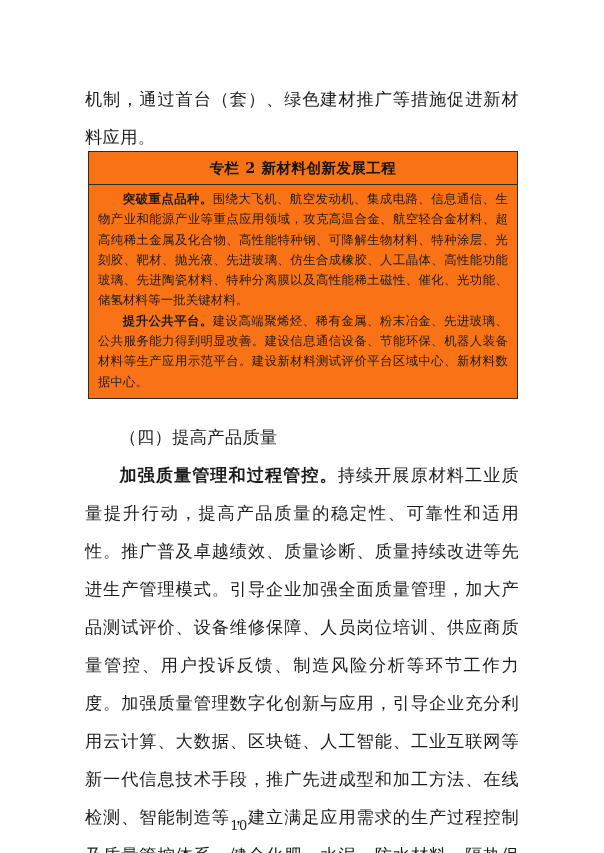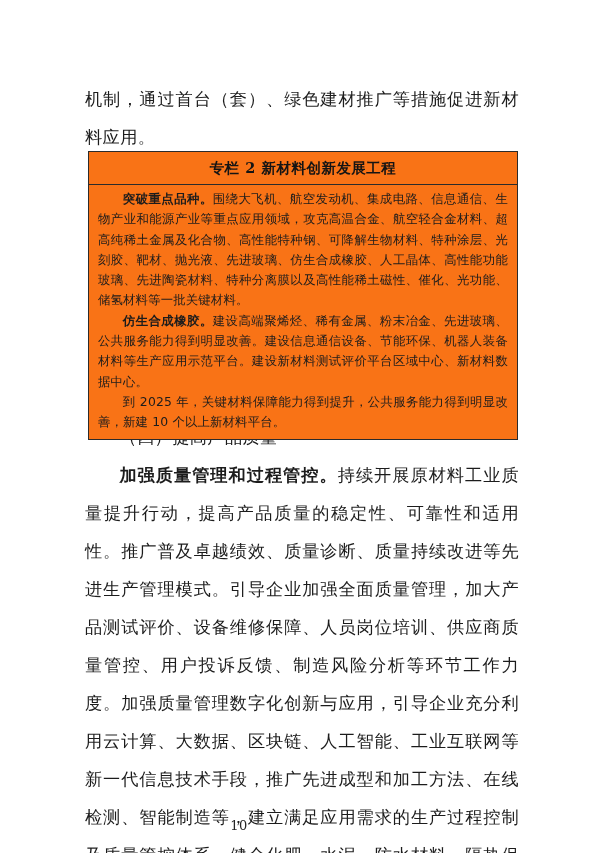--- a/index.html
+++ b/index.html
@@ -131,25 +131,22 @@
 
   <div id="box">
     <div id="box-title">专栏 2 新材料创新发展工程</div>
     <div id="box-body">
 
       <p class="boxpara">
         <span class="blead">突破重点品种。</span><span>围绕大飞机、航空发动机、集成电路、信息通信、生物产业和能源产业等重点应用领域，攻克高温合金、航空轻合金材料、超高纯稀土金属及化合物、高性能特种钢、可降解生物材料、特种涂层、光刻胶、靶材、抛光液、先进玻璃、仿生合成橡胶、人工晶体、高性能功能玻璃、先进陶瓷材料、特种分离膜以及高性能稀土磁性、催化、光功能、储氢材料等一批关键材料。</span>
       </p>
 
       <p class="boxpara">
-        <span class="blead">仿生合成橡胶。</span><span>建设高端聚烯烃、稀有金属、粉末冶金、先进玻璃、公共服务能力得到明显改善。建设信息通信设备、节能环保、机器人装备材料等生产应用示范平台。建设新材料测试评价平台区域中心、新材料数据中心。</span>
+        <span class="blead">提升公共平台。</span><span>建设高端聚烯烃、稀有金属、粉末冶金、先进玻璃、公共服务能力得到明显改善。建设信息通信设备、节能环保、机器人装备材料等生产应用示范平台。建设新材料测试评价平台区域中心、新材料数据中心。</span>
       </p>
 
-      <p class="boxpara">
-        <span class="blead"></span><span>到 2025 年，关键材料保障能力得到提升，公共服务能力得到明显改善，新建 10 个以上新材料平台。</span>
-      </p>
 
     </div>
   </div>
 
   <div id="page-number">10</div>
 
 </div>
 
 </body></html>

